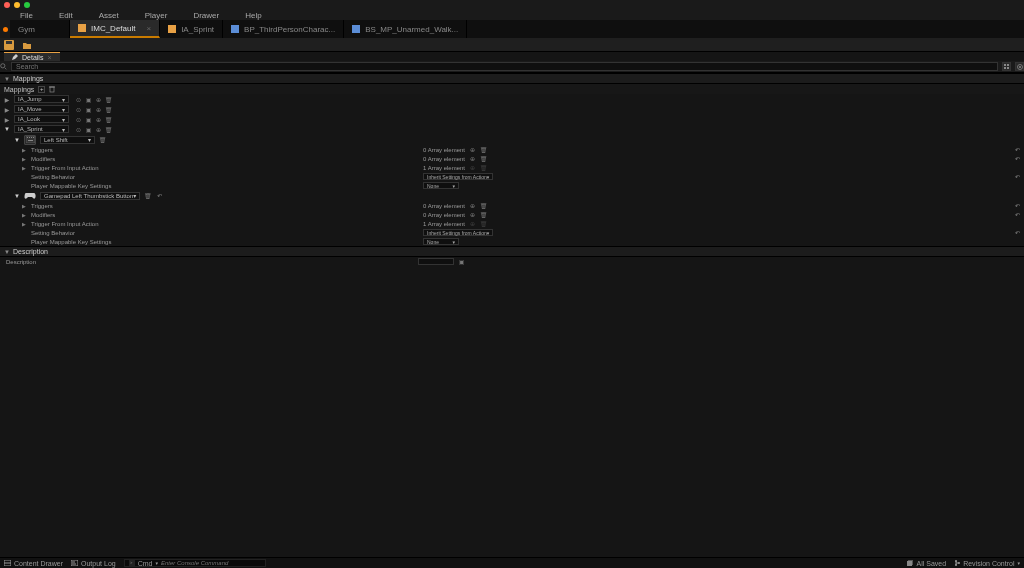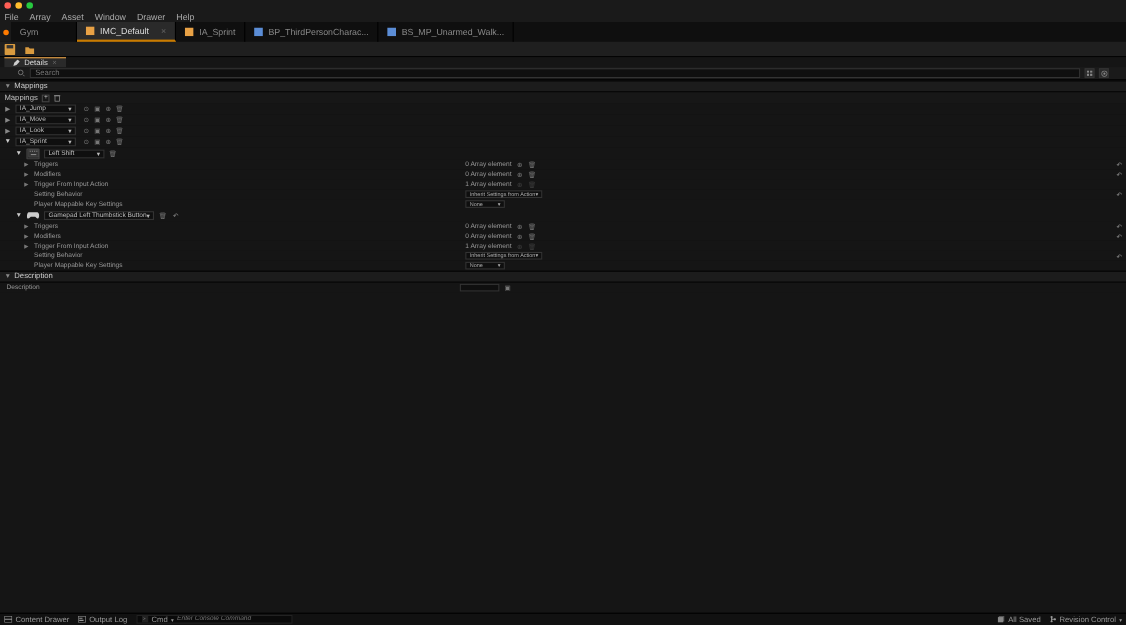--- a/index.html
+++ b/index.html
@@ -4,36 +4,36 @@
 <style>
 * { margin: 0; padding: 0; box-sizing: border-box; font-family: "Segoe UI", Arial, sans-serif; }
 body { background: #151515; color: #c0c0c0; font-size: 9px; width: 1024px; height: 568px; overflow: hidden; display: flex; flex-direction: column; }
 .titlebar { height: 10px; background: #1a1a1a; display: flex; align-items: center; padding: 0 4px; gap: 4px; }
 .traffic { display: flex; gap: 4px; }
 .traffic span { width: 6px; height: 6px; border-radius: 50%; display: block; }
 .tl-close { background: #ff5f56; }
 .tl-min { background: #ffbd2e; }
 .tl-max { background: #27c93f; }
 .menubar { height: 10px; background: #1a1a1a; display: flex; align-items: center; padding: 0 4px; gap: 10px; font-size: 8px; color: #aaa; }
-.menubar span { cursor: default; }
+.menubar span { cursor: default; margin-left: 16px; }
 .tabs-row { height: 18px; background: #0f0f0f; display: flex; align-items: stretch; }
 .side-accent { width: 10px; background: #1a1a1a; display: flex; align-items: center; justify-content: center; }
 .accent-dot { width: 5px; height: 5px; border-radius: 50%; background: #ff7b00; }
 .tab { display: flex; align-items: center; padding: 0 8px; gap: 5px; border-right: 1px solid #000; color: #888; font-size: 8px; position: relative; }
 .tab.active { background: #2a2a2a; color: #ddd; border-bottom: 2px solid #c97b00; }
 .tab-icon { width: 8px; height: 8px; }
 .close-x { font-size: 8px; color: #666; margin-left: 6px; }
 .right-label { margin-left: auto; padding: 0 6px; font-size: 8px; color: #888; display: flex; align-items: center; }
 .right-label .link { color: #e8a145; text-decoration: underline; }
 .toolstrip { height: 14px; background: #1f1f1f; display: flex; align-items: center; padding: 0 4px; gap: 8px; border-bottom: 1px solid #000; }
 .tool-icon { width: 10px; height: 10px; }
 .panel-tab { height: 9px; background: #151515; display: flex; align-items: center; padding: 0 4px; }
 .ptab { background: #2a2a2a; padding: 1px 8px; font-size: 7px; color: #ddd; display: flex; align-items: center; gap: 4px; border-top: 1px solid #e8a145; }
 .ptab .x { color: #666; font-size: 7px; }
-.search-row { height: 12px; background: #1a1a1a; display: flex; align-items: center; padding: 0 16px; gap: 4px; border-bottom: 1px solid #000; }
+.search-row { height: 12px; background: #1a1a1a; display: flex; align-items: center; padding: 0 0; gap: 4px; border-bottom: 1px solid #000; }
 .search-input { flex: 1; background: #0f0f0f; border: 1px solid #333; height: 9px; font-size: 7px; color: #888; padding: 0 4px; }
 .micro-btn { width: 9px; height: 9px; background: #2a2a2a; border: 1px solid #333; display: flex; align-items: center; justify-content: center; font-size: 6px; color: #888; }
 .content { flex: 1; overflow: hidden; display: flex; flex-direction: column; }
 .section-hdr { background: #1c1c1c; padding: 1px 4px; font-size: 7px; color: #ccc; display: flex; align-items: center; gap: 3px; border-top: 1px solid #000; border-bottom: 1px solid #000; }
 .section-hdr .tri { font-size: 6px; }
 .mappings-row { display: flex; align-items: center; padding: 1px 4px; gap: 4px; font-size: 7px; background: #171717; height: 10px; }
 .mappings-row .add { width: 7px; height: 7px; border: 1px solid #444; display: flex; align-items: center; justify-content: center; font-size: 6px; }
 .trash { font-size: 7px; color: #888; }
 .action-row { display: flex; align-items: center; padding: 0 4px; gap: 4px; font-size: 7px; background: #151515; height: 10px; }
 .tri { width: 6px; text-align: center; color: #888; font-size: 6px; }
@@ -68,23 +68,23 @@
 <div class="titlebar">
   <div class="traffic">
     <span class="tl-close"></span>
     <span class="tl-min"></span>
     <span class="tl-max"></span>
   </div>
 </div>
 
 <div class="menubar">
   <span>File</span>
-  <span>Array</span>
+  <span>Edit</span>
   <span>Asset</span>
-  <span>Window</span>
+  <span>Player</span>
   <span>Drawer</span>
   <span>Help</span>
 </div>
 
 <div class="tabs-row">
   <div class="side-accent">
       <span class="accent-dot"></span>
     </div>
   <div class="tab" style="min-width:60px;">
     <span>Gym</span>

